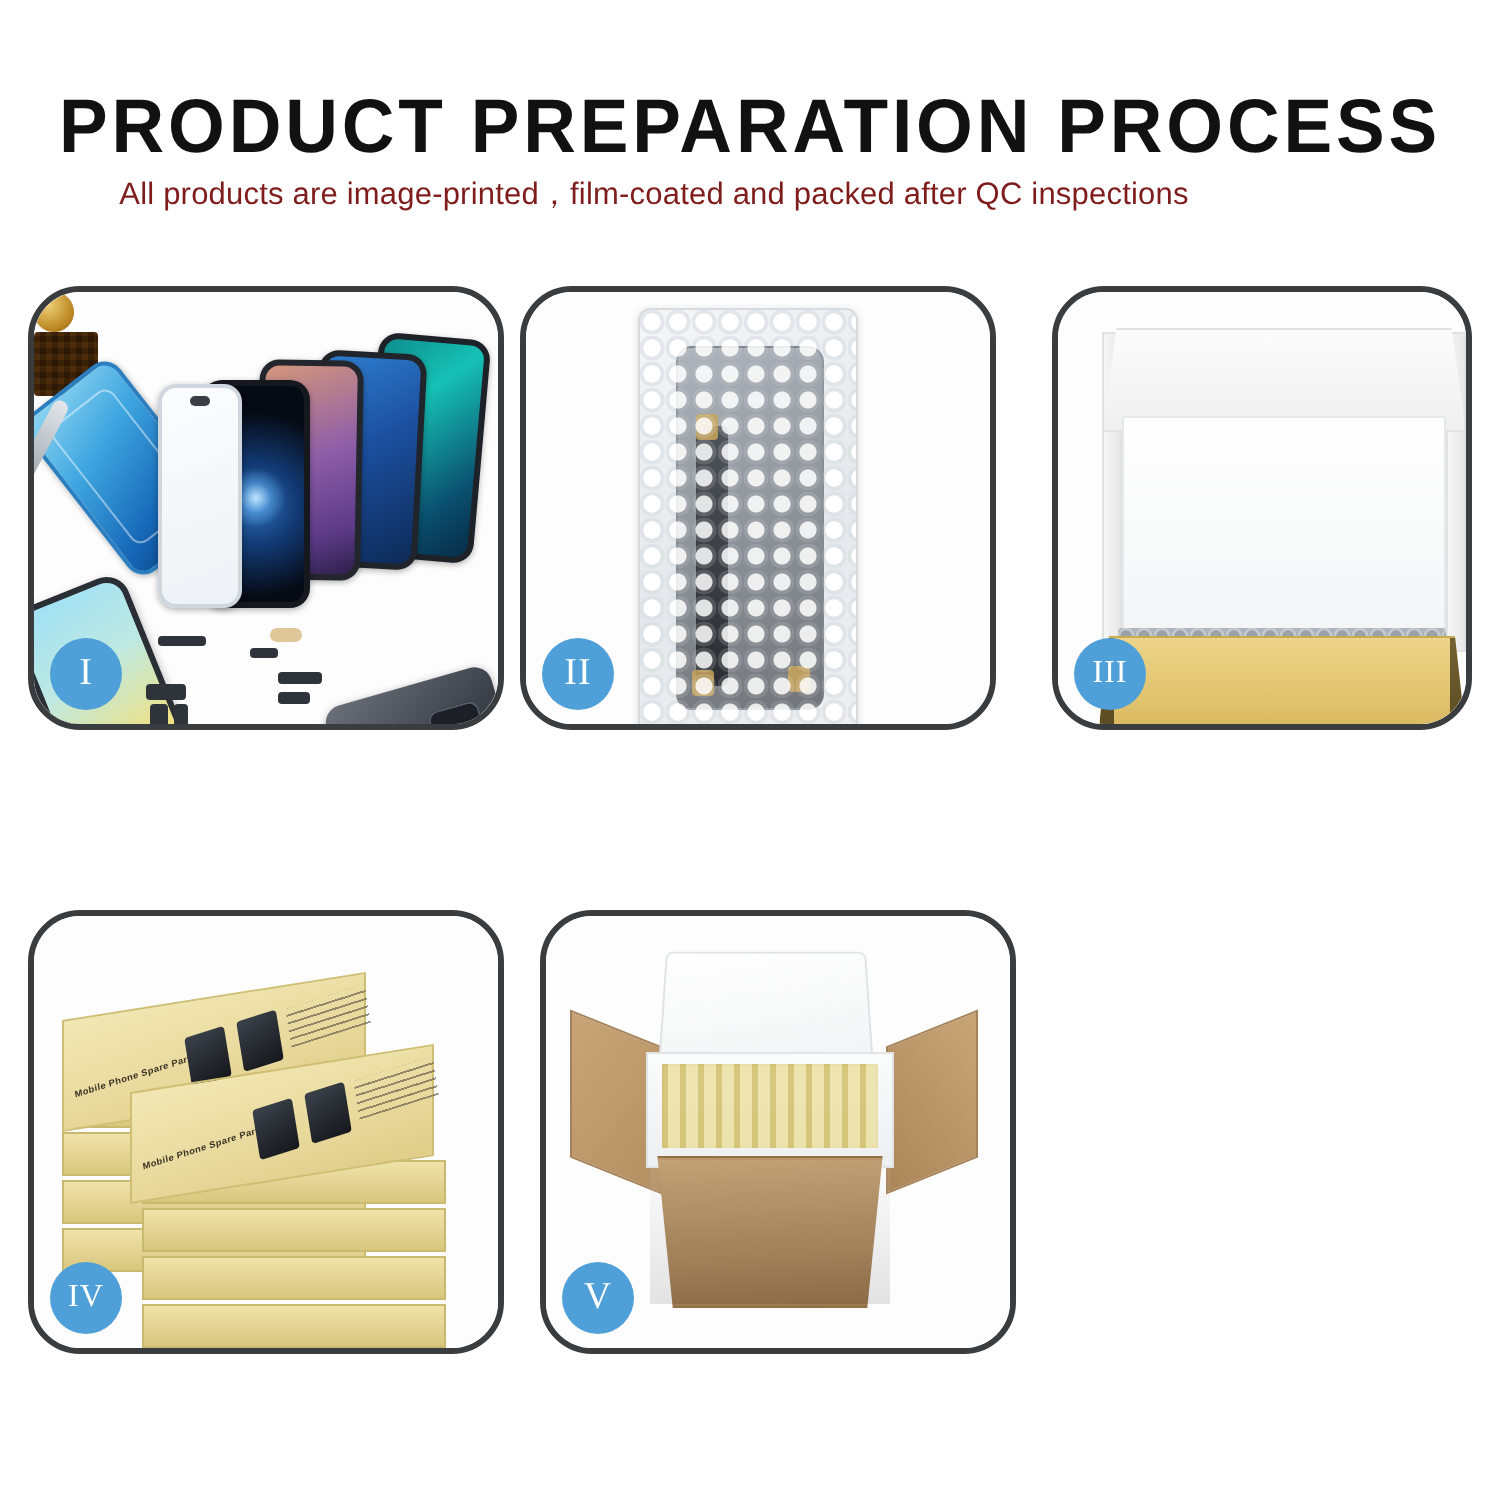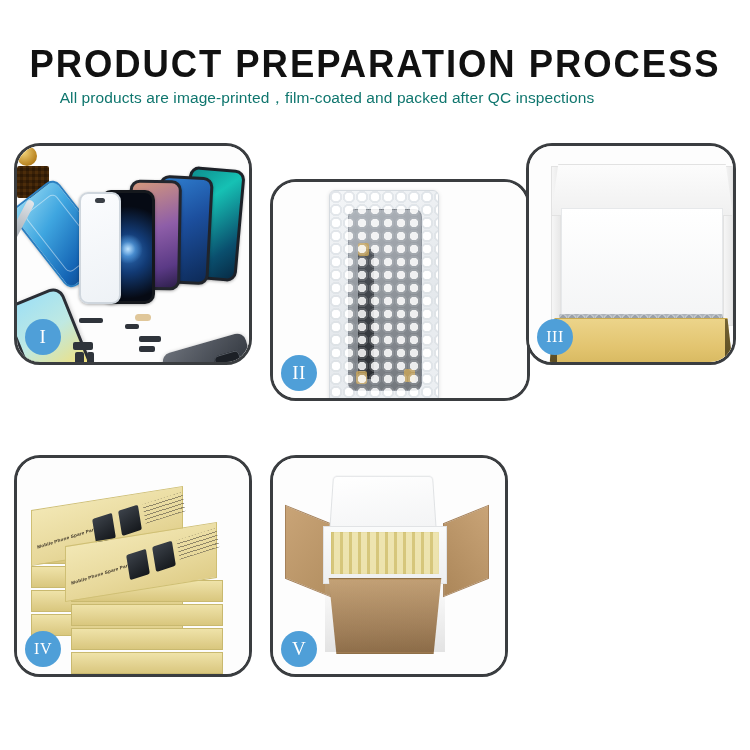--- a/index.html
+++ b/index.html
@@ -19,21 +19,21 @@
     font-family:"Liberation Sans", sans-serif;
     font-size:38px; font-weight:700; letter-spacing:2.0px;
     color:#111111; line-height:40px;
     transform: scaleX(0.96); transform-origin: center;
     white-space:nowrap;
   }
   .subtitle {
     position:absolute; left:0; top:88px; width:654px;
     text-align:center;
     font-size:15.5px; font-weight:400; letter-spacing:0.1px;
-    color:#0f766e; line-height:20px; white-space:nowrap;
+    color:#7f1d1d; line-height:20px; white-space:nowrap;
   }
 
   
   .grid { position:absolute; left:0; top:0; width:750px; height:750px; }
   .panel {
     position:absolute;
     background:#ffffff;
     border:3px solid #3a3d40;
     border-radius:26px;
     overflow:hidden;
@@ -330,21 +330,21 @@
         <div class="pt" style="left:70px; top:206px; width:7px;  height:18px;"></div>
         <div class="pt" style="left:122px; top:190px; width:22px; height:6px;"></div>
         <div class="pt" style="left:122px; top:200px; width:16px; height:6px;"></div>
 
         <div class="ph p1-back"></div>
         <div class="p1-tool"></div>
       </div>
       <div class="badge">I</div>
     </div>
 
-    <div class="panel" style="left:270px; top:143px; width:260px; height:222px;margin-top:36px;">
+    <div class="panel" style="left:260px; top:143px; width:238px; height:222px;">
       <div class="stage">
         <div class="p2-bag">
           <div class="p2-item"></div>
           <div class="p2-flex"></div>
           <div class="p2-conn" style="left:28px; top:52px;"></div>
           <div class="p2-conn" style="left:26px; top:180px;"></div>
           <div class="p2-conn" style="left:74px; top:178px;"></div>
           <div class="p2-bubbleoverlay"></div>
         </div>
       </div>

